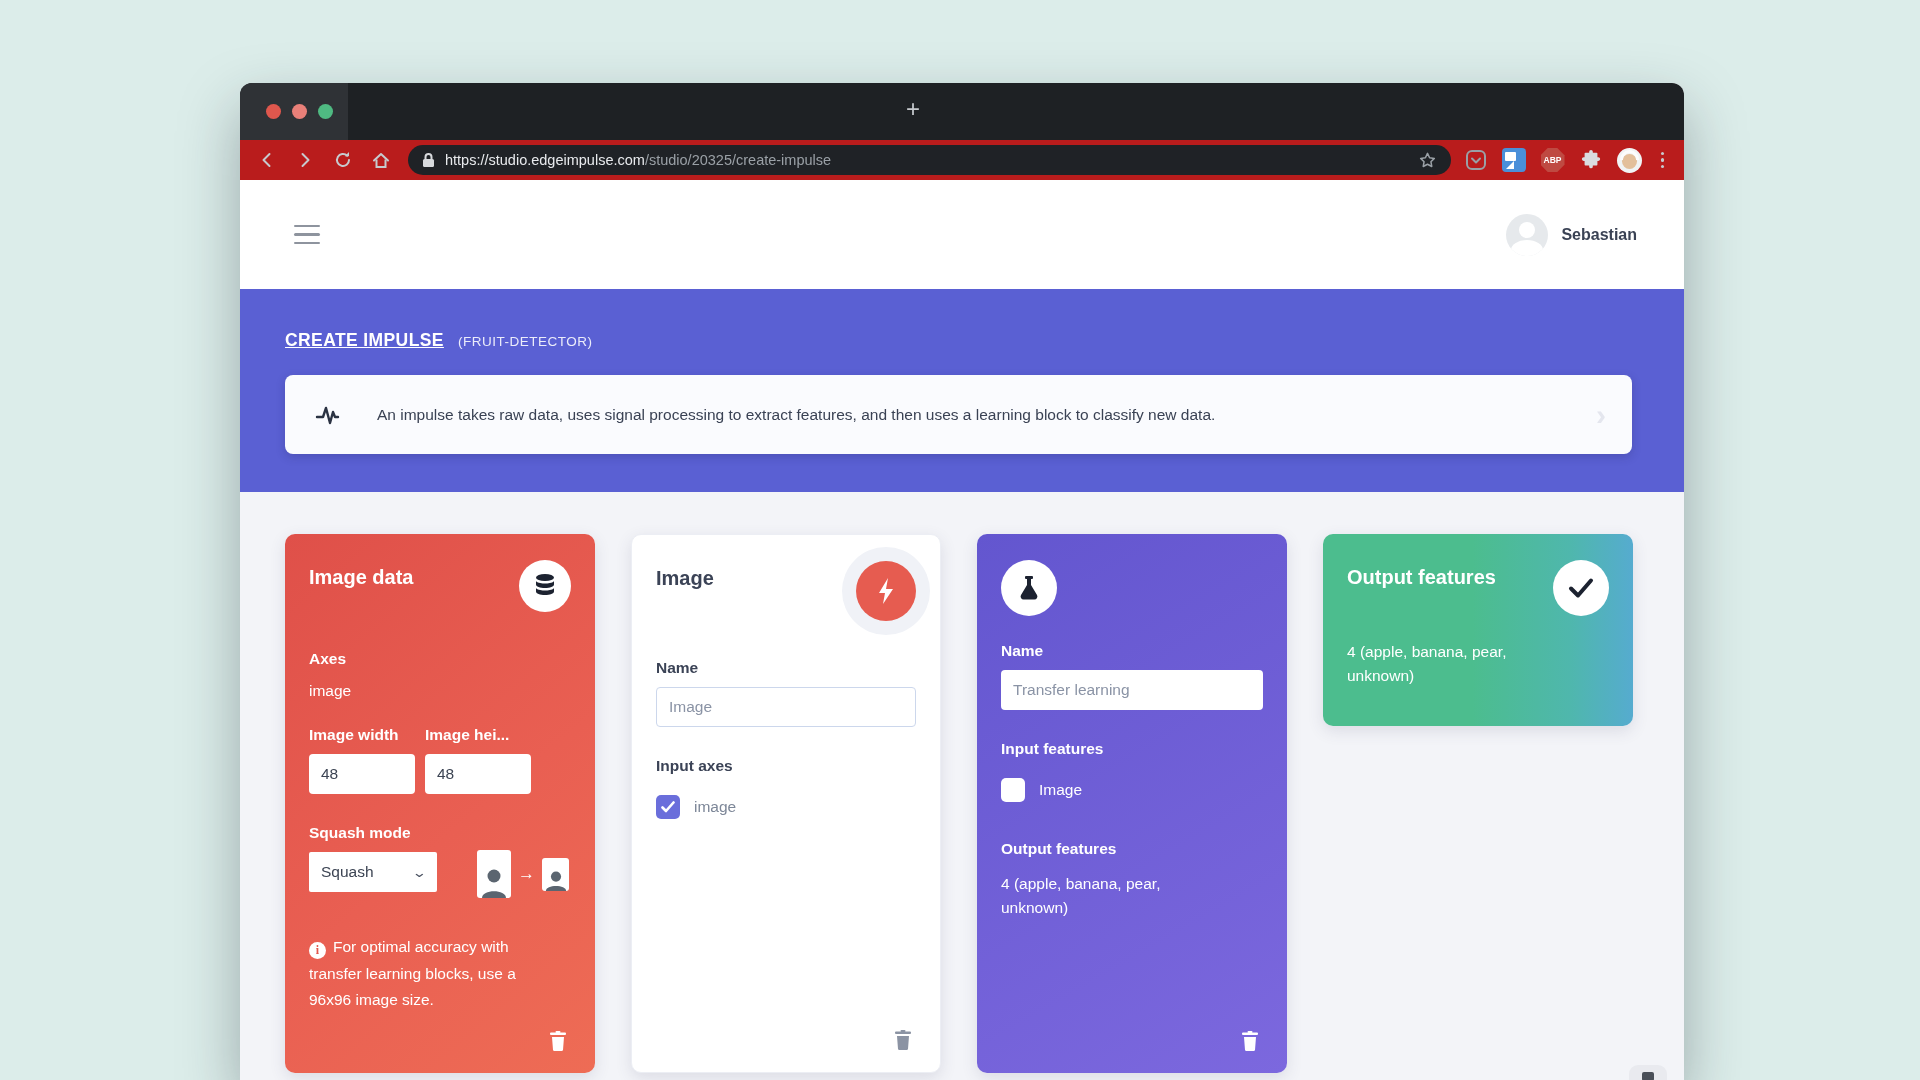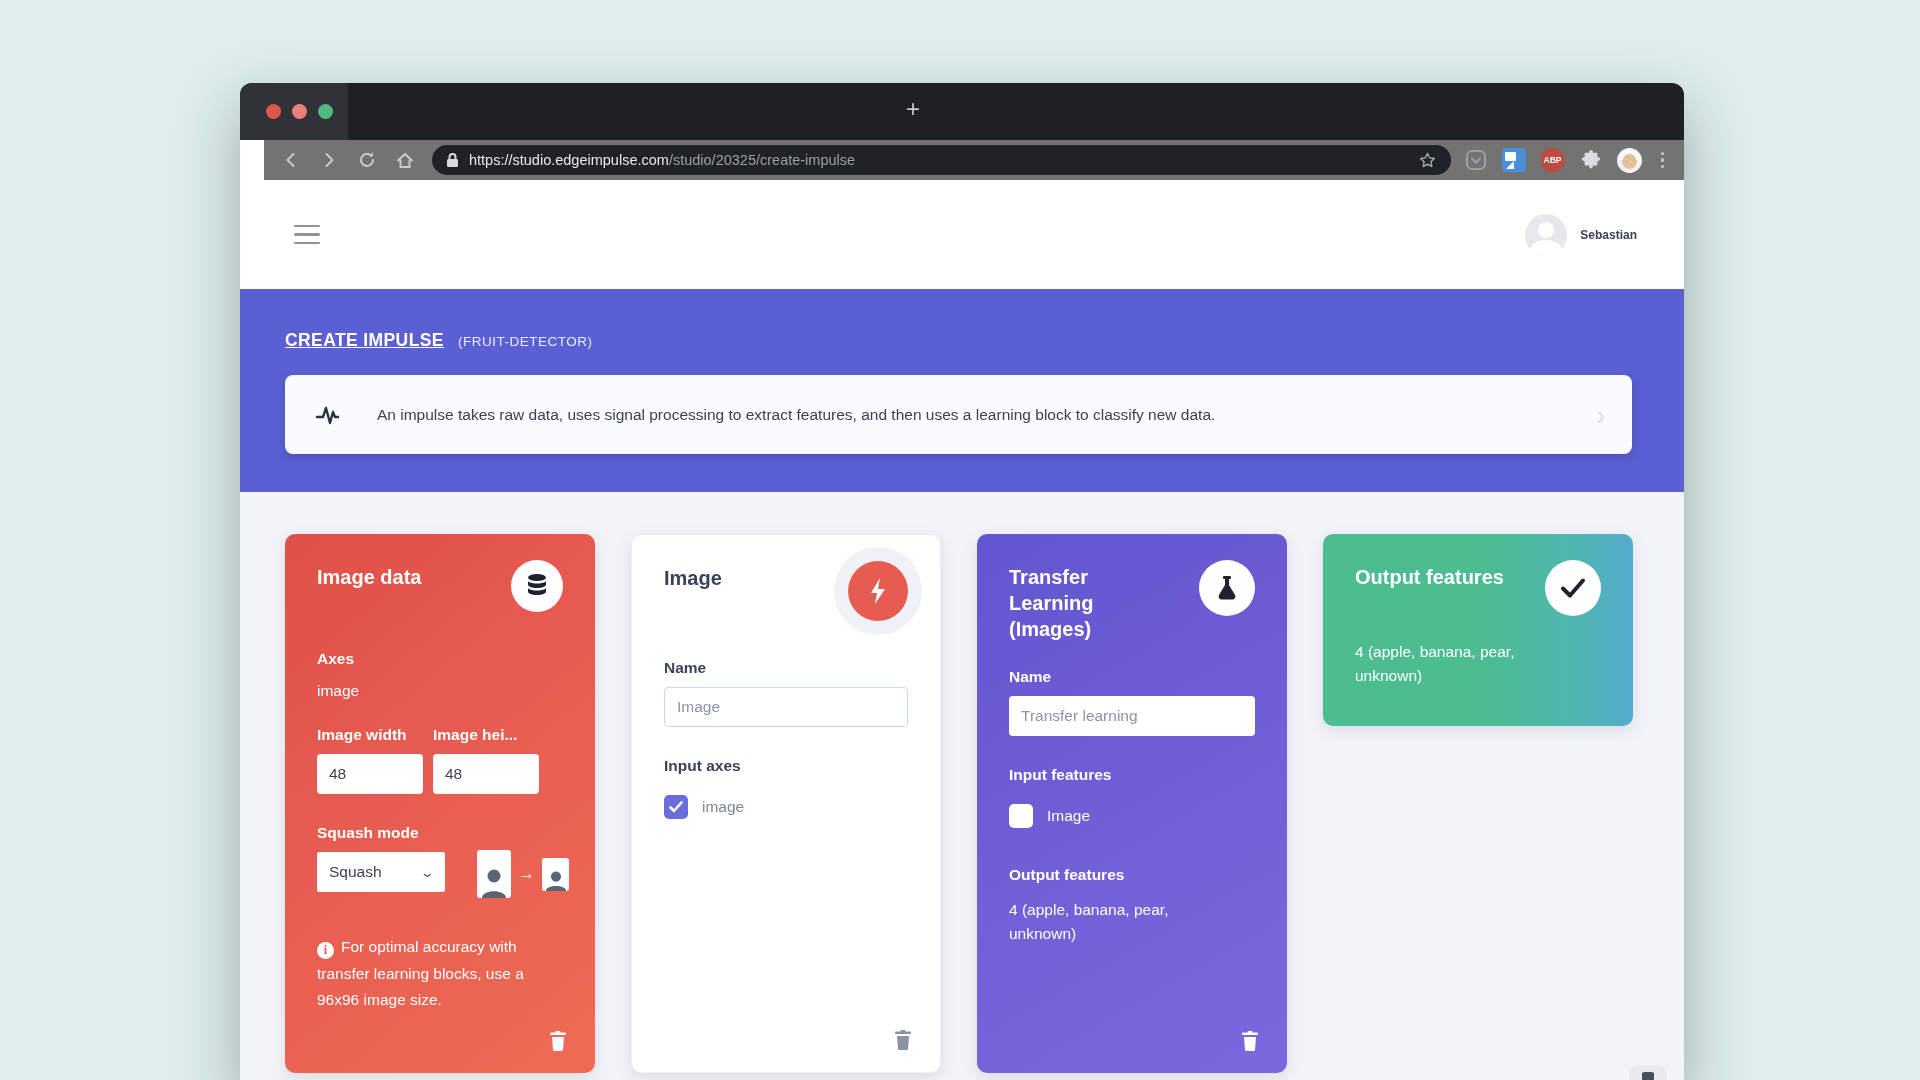--- a/index.html
+++ b/index.html
@@ -25,21 +25,21 @@
   .favicon i:nth-child(2){ background:#17c9bd; width:11px; }
   .favicon i:nth-child(3){ background:#e4574e; width:16px; }
   .favicon i:nth-child(4){ background:#e4574e; width:9px; }
   .tab-title { margin-left:12px; font-size:13.5px; color:#d6d9dc; white-space:nowrap; overflow:hidden; flex:1;
                -webkit-mask-image:linear-gradient(90deg,#000 78%,transparent 98%);
                mask-image:linear-gradient(90deg,#000 78%,transparent 98%); }
   .tab-close { color:#c7cace; font-size:15px; line-height:1; padding:3px; cursor:default; }
   .newtab { position:absolute; left:666px; top:14px; color:#c7cace; font-size:24px; font-weight:300; line-height:1; }
 
   
-  .navbar { height:40px; background:#737373; display:flex; align-items:center; padding:0 16px;margin-left:24px; }
+  .navbar { height:40px; background:#b91c1c; display:flex; align-items:center; padding:0 16px; }
   .nav-ic { width:22px; height:22px; flex:none; display:flex; align-items:center; justify-content:center; margin-right:16px; }
   .nav-ic svg { display:block; }
   .urlpill { flex:1; height:30px; background:#1f2226; border-radius:15px; display:flex; align-items:center;
              padding:0 14px; min-width:0; }
   .urlpill .lock { flex:none; margin-right:10px; display:flex; }
   .url { font-size:14.5px; white-space:nowrap; overflow:hidden; }
   .url .origin { color:#e8eaed; } .url .path { color:#9aa0a6; }
   .star { margin-left:auto; flex:none; display:flex; }
   .ext-row { display:flex; align-items:center; gap:15px; margin-left:14px; }
   .ext-ic { display:flex; align-items:center; justify-content:center; }
@@ -59,35 +59,35 @@
 
   
   .page { position:relative; height:900px; background:#f3f4f8; }
   .site-header { height:109px; background:#fff; display:flex; align-items:center; padding:0 47px 0 54px; }
   .hamburger { width:26px; display:flex; flex-direction:column; gap:6px; }
   .hamburger i { height:2.5px; background:#8e949e; border-radius:2px; }
   .user { margin-left:auto; display:flex; align-items:center; gap:13px; }
   .user-avatar { width:42px; height:42px; border-radius:50%; background:#e6e9ec; position:relative; overflow:hidden; }
   .user-avatar .head { position:absolute; left:13px; top:8px; width:16px; height:16px; border-radius:50%; background:#fff; }
   .user-avatar .body { position:absolute; left:5px; top:26px; width:32px; height:20px; border-radius:50% 50% 0 0; background:#fff; }
-  .user-name { font-size:12px; font-weight:700; color:#3a4254; }
+  .user-name { font-size:16px; font-weight:700; color:#3a4254; }
 
   .banner { height:203px; background:#5a60d3; padding:41px 52px 0 45px; }
   .banner-title { color:#fff; letter-spacing:.4px; }
   .banner-title b { font-size:17.5px; font-weight:800;text-decoration:underline; }
   .banner-title span { font-size:13.5px; color:rgba(255,255,255,.88); margin-left:14px; letter-spacing:.5px; }
   .info-box { margin-top:24px; height:79px; background:#fafbfe; border-radius:8px; display:flex; align-items:center;
               padding:0 26px 0 30px; box-shadow:0 3px 10px rgba(30,30,80,.22); }
   .pulse-ic { flex:none; display:flex; }
   .info-text { margin-left:28px; font-size:15.5px; color:#3a4254; }
   .info-next { margin-left:auto; color:#e4e6ee; font-size:30px; font-weight:700; line-height:1; }
 
   .content { position:relative; padding:42px 52px 0 45px; }
   .cards { display:flex; gap:36px; }
-  .card { position:relative; width:310px; border-radius:10px; padding:26px 32px;
+  .card { position:relative; width:310px; border-radius:10px; padding:26px 24px;
           box-shadow:0 5px 16px rgba(60,60,100,.13); color:#fff; flex:none; }
   .card-tall { height:539px; }
   .card-red    { background:linear-gradient(140deg,#df5049 0%,#e95f52 55%,#ee6c55 100%); }
   .card-white  { background:#fff; color:#3b4356; border:1px solid #eceef4; }
   .card-purple { background:linear-gradient(150deg,#6356cf 0%,#7citem 0%,#7c68de 100%); }
   .card-purple { background:linear-gradient(150deg,#6356cf 0%,#7c68de 100%); }
   .card-green  { height:192px; background:linear-gradient(90deg,#4cbd8e 48%,#4fb7ad 80%,#57a9d6 104%); }
   .card-head { display:flex; justify-content:space-between; align-items:flex-start; }
   .card-title { font-size:20px; font-weight:700; line-height:1.3; padding-top:4px; }
   .card-title.narrow { max-width:150px; }
@@ -327,21 +327,20 @@
               <svg width="18" height="20" viewBox="0 0 18 20">
                   <rect x="1" y="1.5" width="16" height="2.6" rx="1" fill="#8b93a3"></rect>
                   <rect x="6.5" y="0" width="5" height="2" rx="1" fill="#8b93a3"></rect>
                   <path d="M3 6h12l-1 13a1.5 1.5 0 0 1-1.5 1h-7A1.5 1.5 0 0 1 4 19z" fill="#8b93a3"></path>
                 </svg>
             </span>
           </div>
 
           <div class="card card-tall card-purple">
             <div class="card-head">
-              <div class="card-title narrow">Transfer Learning (Images)</div>
               <div class="blob blob-56">
                 <svg width="24" height="26" viewBox="0 0 24 26">
                     <rect x="8" y="1" width="8" height="3" rx="1" fill="#1c2230"></rect>
                     <path d="M10 4h4v6l6 10a3 3 0 0 1-2.6 4.5H6.6A3 3 0 0 1 4 20l6-10z" fill="#1c2230"></path>
                   </svg>
               </div>
             </div>
             <div class="lbl mt26">Name</div>
             <input class="tin mt10" value="Transfer learning" style="">
             <div class="lbl mt30">Input features</div>

